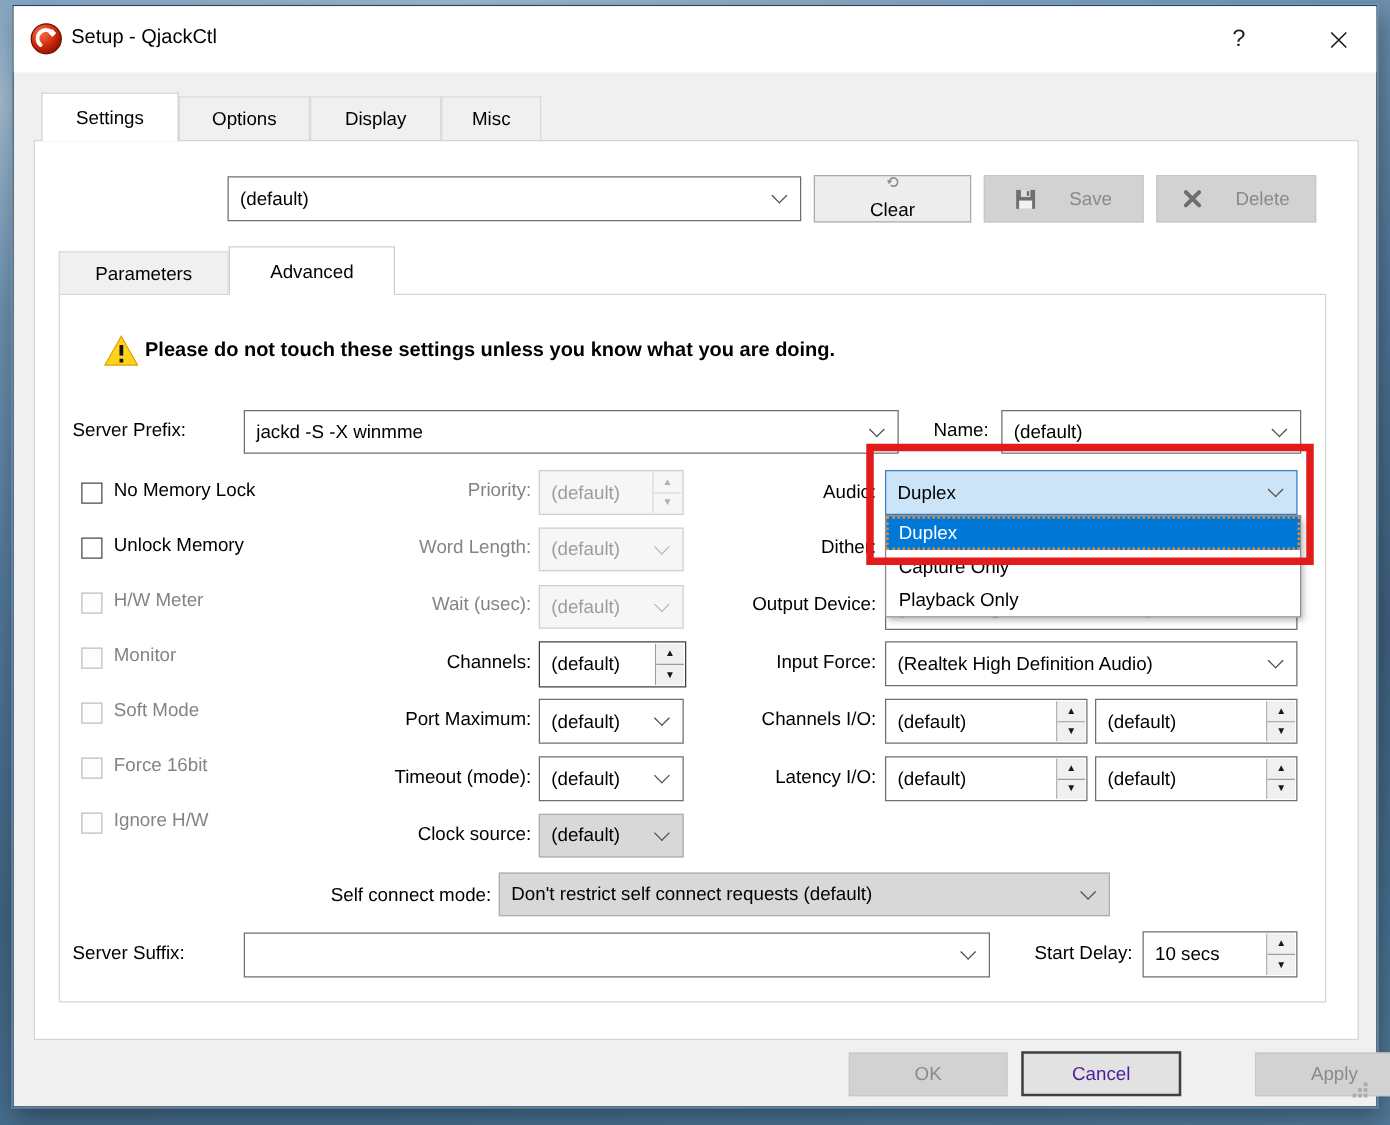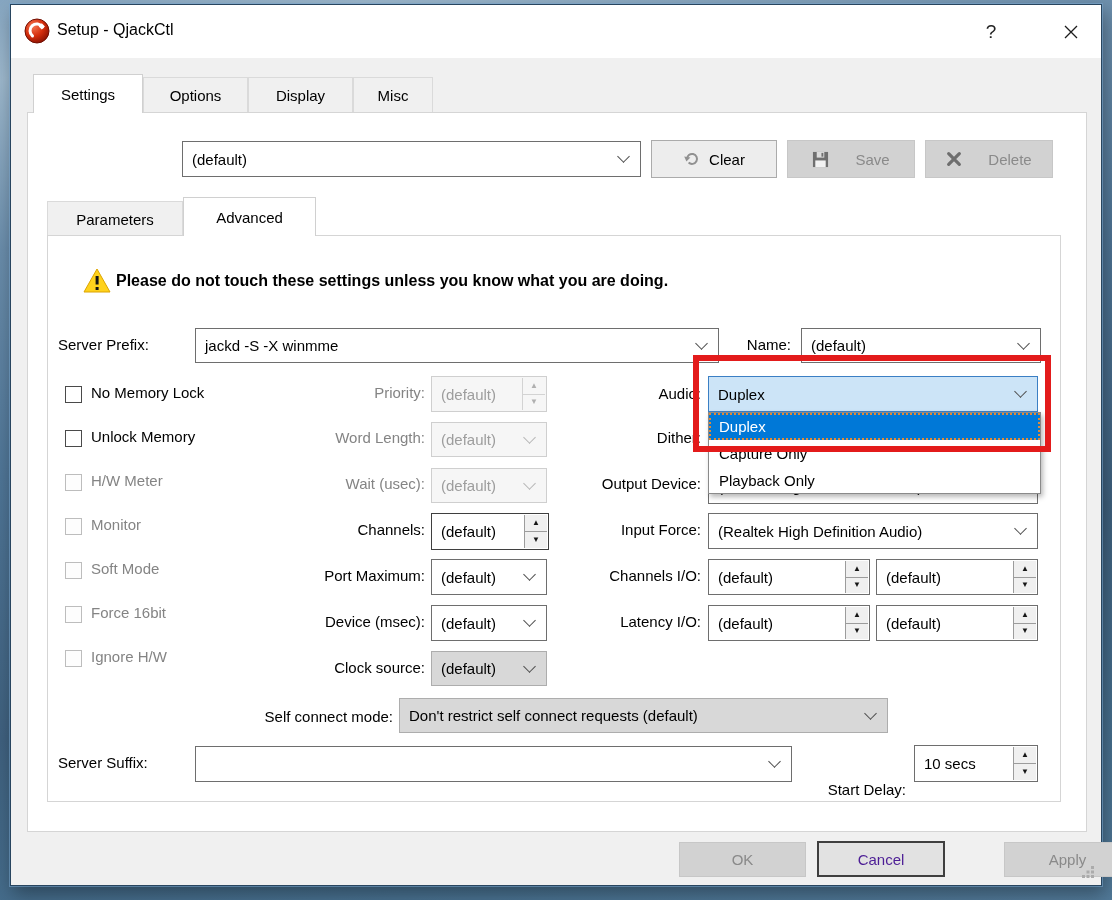--- a/index.html
+++ b/index.html
@@ -95,21 +95,21 @@
       <span>Misc</span>
     </div>
 
     <div class="pane" style="left:16px;top:107px;width:1060px;height:720px;"></div>
 
     <span class="lbl" style="left:45px;top:146px;">Preset Name:</span>
     <div class="combo" style="left:171px;top:136px;width:459px;height:36px;z-index:3;">
       <span>(default)</span>
       <span class="chev"></span>
     </div>
-    <div class="btn enabled" style="left:640px;top:135px;width:126px;height:38px;z-index:3;">
+    <div class="btn enabled" style="left:640px;top:135px;width:126px;height:38px;z-index:3;flex-direction:column;">
       <svg width="17" height="15" viewBox="0 0 17 15">
         <path d="M4 7 a5 5 0 1 1 1.6 3.6" stroke="#909090" stroke-width="2" fill="none"></path>
         <polygon points="1.2,4.6 7.4,5.4 3.4,9.6" fill="#909090"></polygon>
       </svg>
       <span>Clear</span>
     </div>
     <div class="btn disabled" style="left:776px;top:135px;width:128px;height:38px;z-index:3;">
       <svg width="17" height="17" viewBox="0 0 18 18">
         <rect x="1" y="1" width="16" height="16" fill="#6f6f6f"></rect>
         <rect x="5" y="1" width="8" height="6" fill="#dcdcdc"></rect>
@@ -193,21 +193,21 @@
         <span class="spin-btns">
             <span class="sb up">▲</span>
             <span class="sb">▼</span>
           </span>
       </div>
       <span class="lbl right" style="left:130px;top:562px;width:284px;">Port Maximum:</span>
       <div class="combo" style="left:420px;top:554px;width:116px;height:36px;">
         <span>(default)</span>
         <span class="chev"></span>
       </div>
-      <span class="lbl right" style="left:130px;top:608px;width:284px;">Device (msec):</span>
+      <span class="lbl right" style="left:130px;top:608px;width:284px;">Timeout (mode):</span>
       <div class="combo" style="left:420px;top:600px;width:116px;height:36px;">
         <span>(default)</span>
         <span class="chev"></span>
       </div>
       <span class="lbl right" style="left:130px;top:654px;width:284px;">Clock source:</span>
       <div class="combo gray" style="left:420px;top:646px;width:116px;height:35px;">
         <span>(default)</span>
         <span class="chev"></span>
       </div>
 
@@ -279,21 +279,21 @@
       <div class="combo gray" style="left:388px;top:693px;width:489px;height:35px;">
         <span>Don't restrict self connect requests (default)</span>
         <span class="chev"></span>
       </div>
 
       <span class="lbl" style="left:47px;top:749px;">Server Suffix:</span>
       <div class="combo" style="left:184px;top:741px;width:597px;height:36px;">
         <span></span>
         <span class="chev"></span>
       </div>
-      <span class="lbl right" style="left:783px;top:776px;width:112px;">Start Delay:</span>
+      <span class="lbl right" style="left:783px;top:749px;width:112px;">Start Delay:</span>
       <div class="spin" style="left:903px;top:740px;width:124px;height:37px;">
         <span>10 secs</span>
         <span class="spin-btns">
             <span class="sb up">▲</span>
             <span class="sb">▼</span>
           </span>
       </div>
     </div>
 
     <div class="btn disabled" style="left:668px;top:837px;width:127px;height:35px;">

